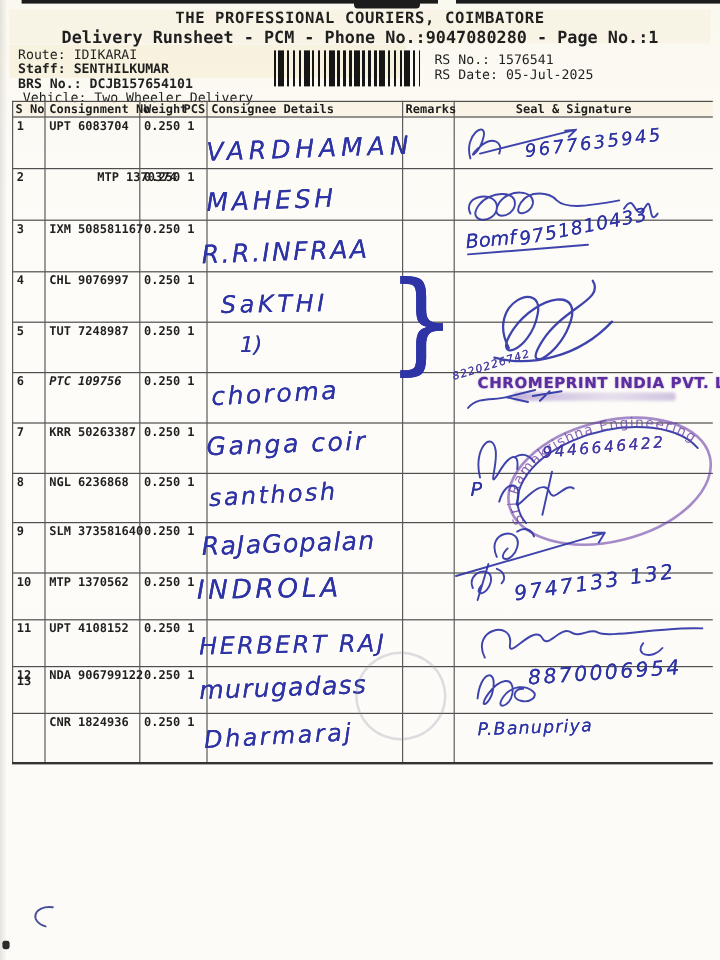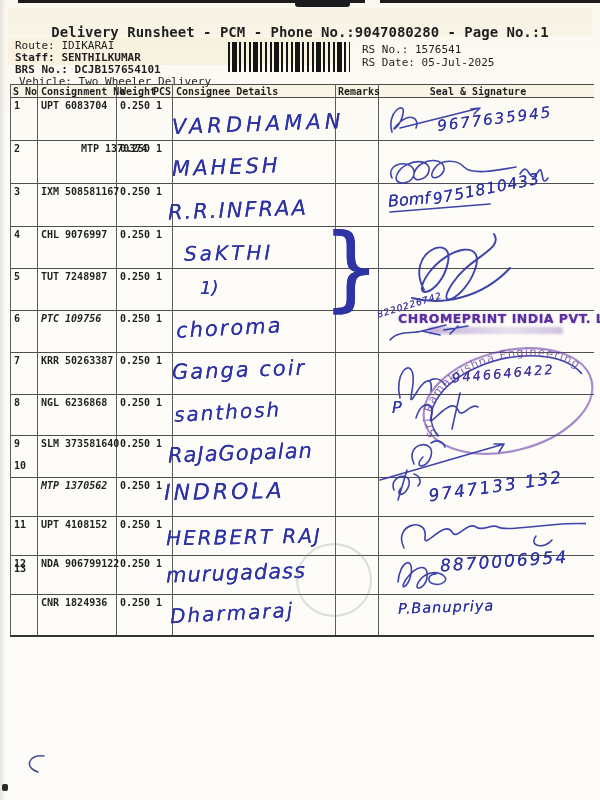--- a/index.html
+++ b/index.html
@@ -36,20 +36,21 @@
 
   <div class="leftedge"></div>
   <div class="topbar" style="left:18px;top:0;width:347px;height:3px;"></div>
   <div class="topbar" style="left:295px;top:0;width:55px;height:7px;border-radius:0 0 3px 3px;"></div>
   <div class="topbar" style="left:380px;top:0;width:220px;height:3px;"></div>
 
   <div class="hl" style="left:8px;top:8px;width:584px;height:28px;opacity:.35;"></div>
   <div class="hl" style="left:8px;top:37px;width:330px;height:28px;"></div>
   <div class="hl" style="left:10px;top:84px;width:584px;height:13px;opacity:.4;"></div>
 
+  <div class="t b c" style="left:0;top:9px;width:600px;font-size:13px;letter-spacing:.5px;">THE PROFESSIONAL COURIERS, COIMBATORE</div>
   <div class="t b c" style="left:0;top:24px;width:600px;font-size:14px;">Delivery Runsheet - PCM - Phone No.:9047080280 - Page No.:1</div>
 
   <div class="t" style="left:15px;top:40px;font-size:11px;">
     <span>Route:</span>
     <span>IDIKARAI</span>
   </div>
   <div class="t b" style="left:15px;top:52px;font-size:11px;">
     <span>Staff:</span>
     <span>SENTHILKUMAR</span>
   </div>
@@ -141,22 +142,22 @@
   <div class="t b" style="left:14px;top:397px;font-size:10px;">8</div>
   <div class="t b" style="left:41px;top:397px;font-size:10px;">NGL 6236868</div>
   <div class="t b" style="left:120px;top:397px;font-size:10px;">0.250</div>
   <div class="t b" style="left:156px;top:397px;font-size:10px;">1</div>
 
   <div class="t b" style="left:14px;top:438px;font-size:10px;">9</div>
   <div class="t b" style="left:41px;top:438px;font-size:10px;">SLM 373581640</div>
   <div class="t b" style="left:120px;top:438px;font-size:10px;">0.250</div>
   <div class="t b" style="left:156px;top:438px;font-size:10px;">1</div>
 
-  <div class="t b" style="left:14px;top:460px;font-size:10px;">10</div>
-  <div class="t b" style="left:41px;top:480px;font-size:10px;font-style:italic;">MTP 1370562</div>
+  <div class="t b" style="left:14px;top:480px;font-size:10px;">10</div>
+  <div class="t b" style="left:41px;top:480px;font-size:10px;">MTP 1370562</div>
   <div class="t b" style="left:120px;top:480px;font-size:10px;">0.250</div>
   <div class="t b" style="left:156px;top:480px;font-size:10px;">1</div>
 
   <div class="t b" style="left:14px;top:519px;font-size:10px;">11</div>
   <div class="t b" style="left:41px;top:519px;font-size:10px;">UPT 4108152</div>
   <div class="t b" style="left:120px;top:519px;font-size:10px;">0.250</div>
   <div class="t b" style="left:156px;top:519px;font-size:10px;">1</div>
 
   <div class="t b" style="left:14px;top:558px;font-size:10px;">12</div>
   <div class="t b" style="left:41px;top:558px;font-size:10px;">NDA 906799122</div>

